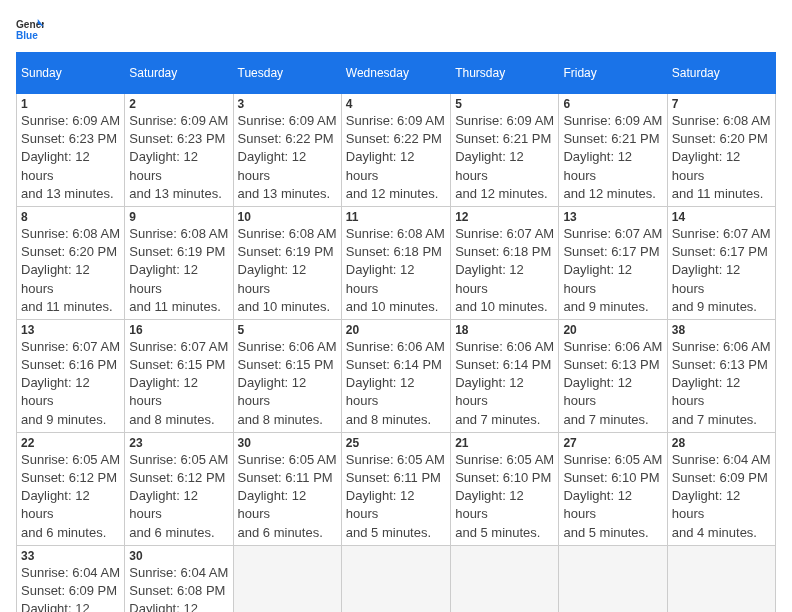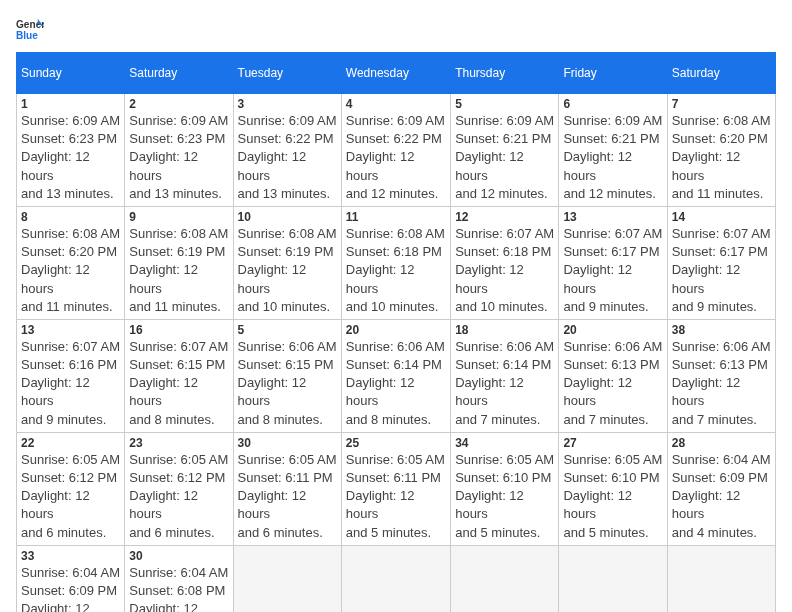--- a/index.html
+++ b/index.html
@@ -288,21 +288,21 @@
 and 6 minutes.</div>
           </td>
           <td>
             <span class="day-num">25</span>
             <div class="day-info" style="white-space: pre-line;">Sunrise: 6:05 AM
 Sunset: 6:11 PM
 Daylight: 12 hours
 and 5 minutes.</div>
           </td>
           <td>
-            <span class="day-num">34</span>
+            <span class="day-num">21</span>
             <div class="day-info" style="white-space: pre-line;">Sunrise: 6:05 AM
 Sunset: 6:10 PM
 Daylight: 12 hours
 and 5 minutes.</div>
           </td>
           <td>
             <span class="day-num">27</span>
             <div class="day-info" style="white-space: pre-line;">Sunrise: 6:05 AM
 Sunset: 6:10 PM
 Daylight: 12 hours

